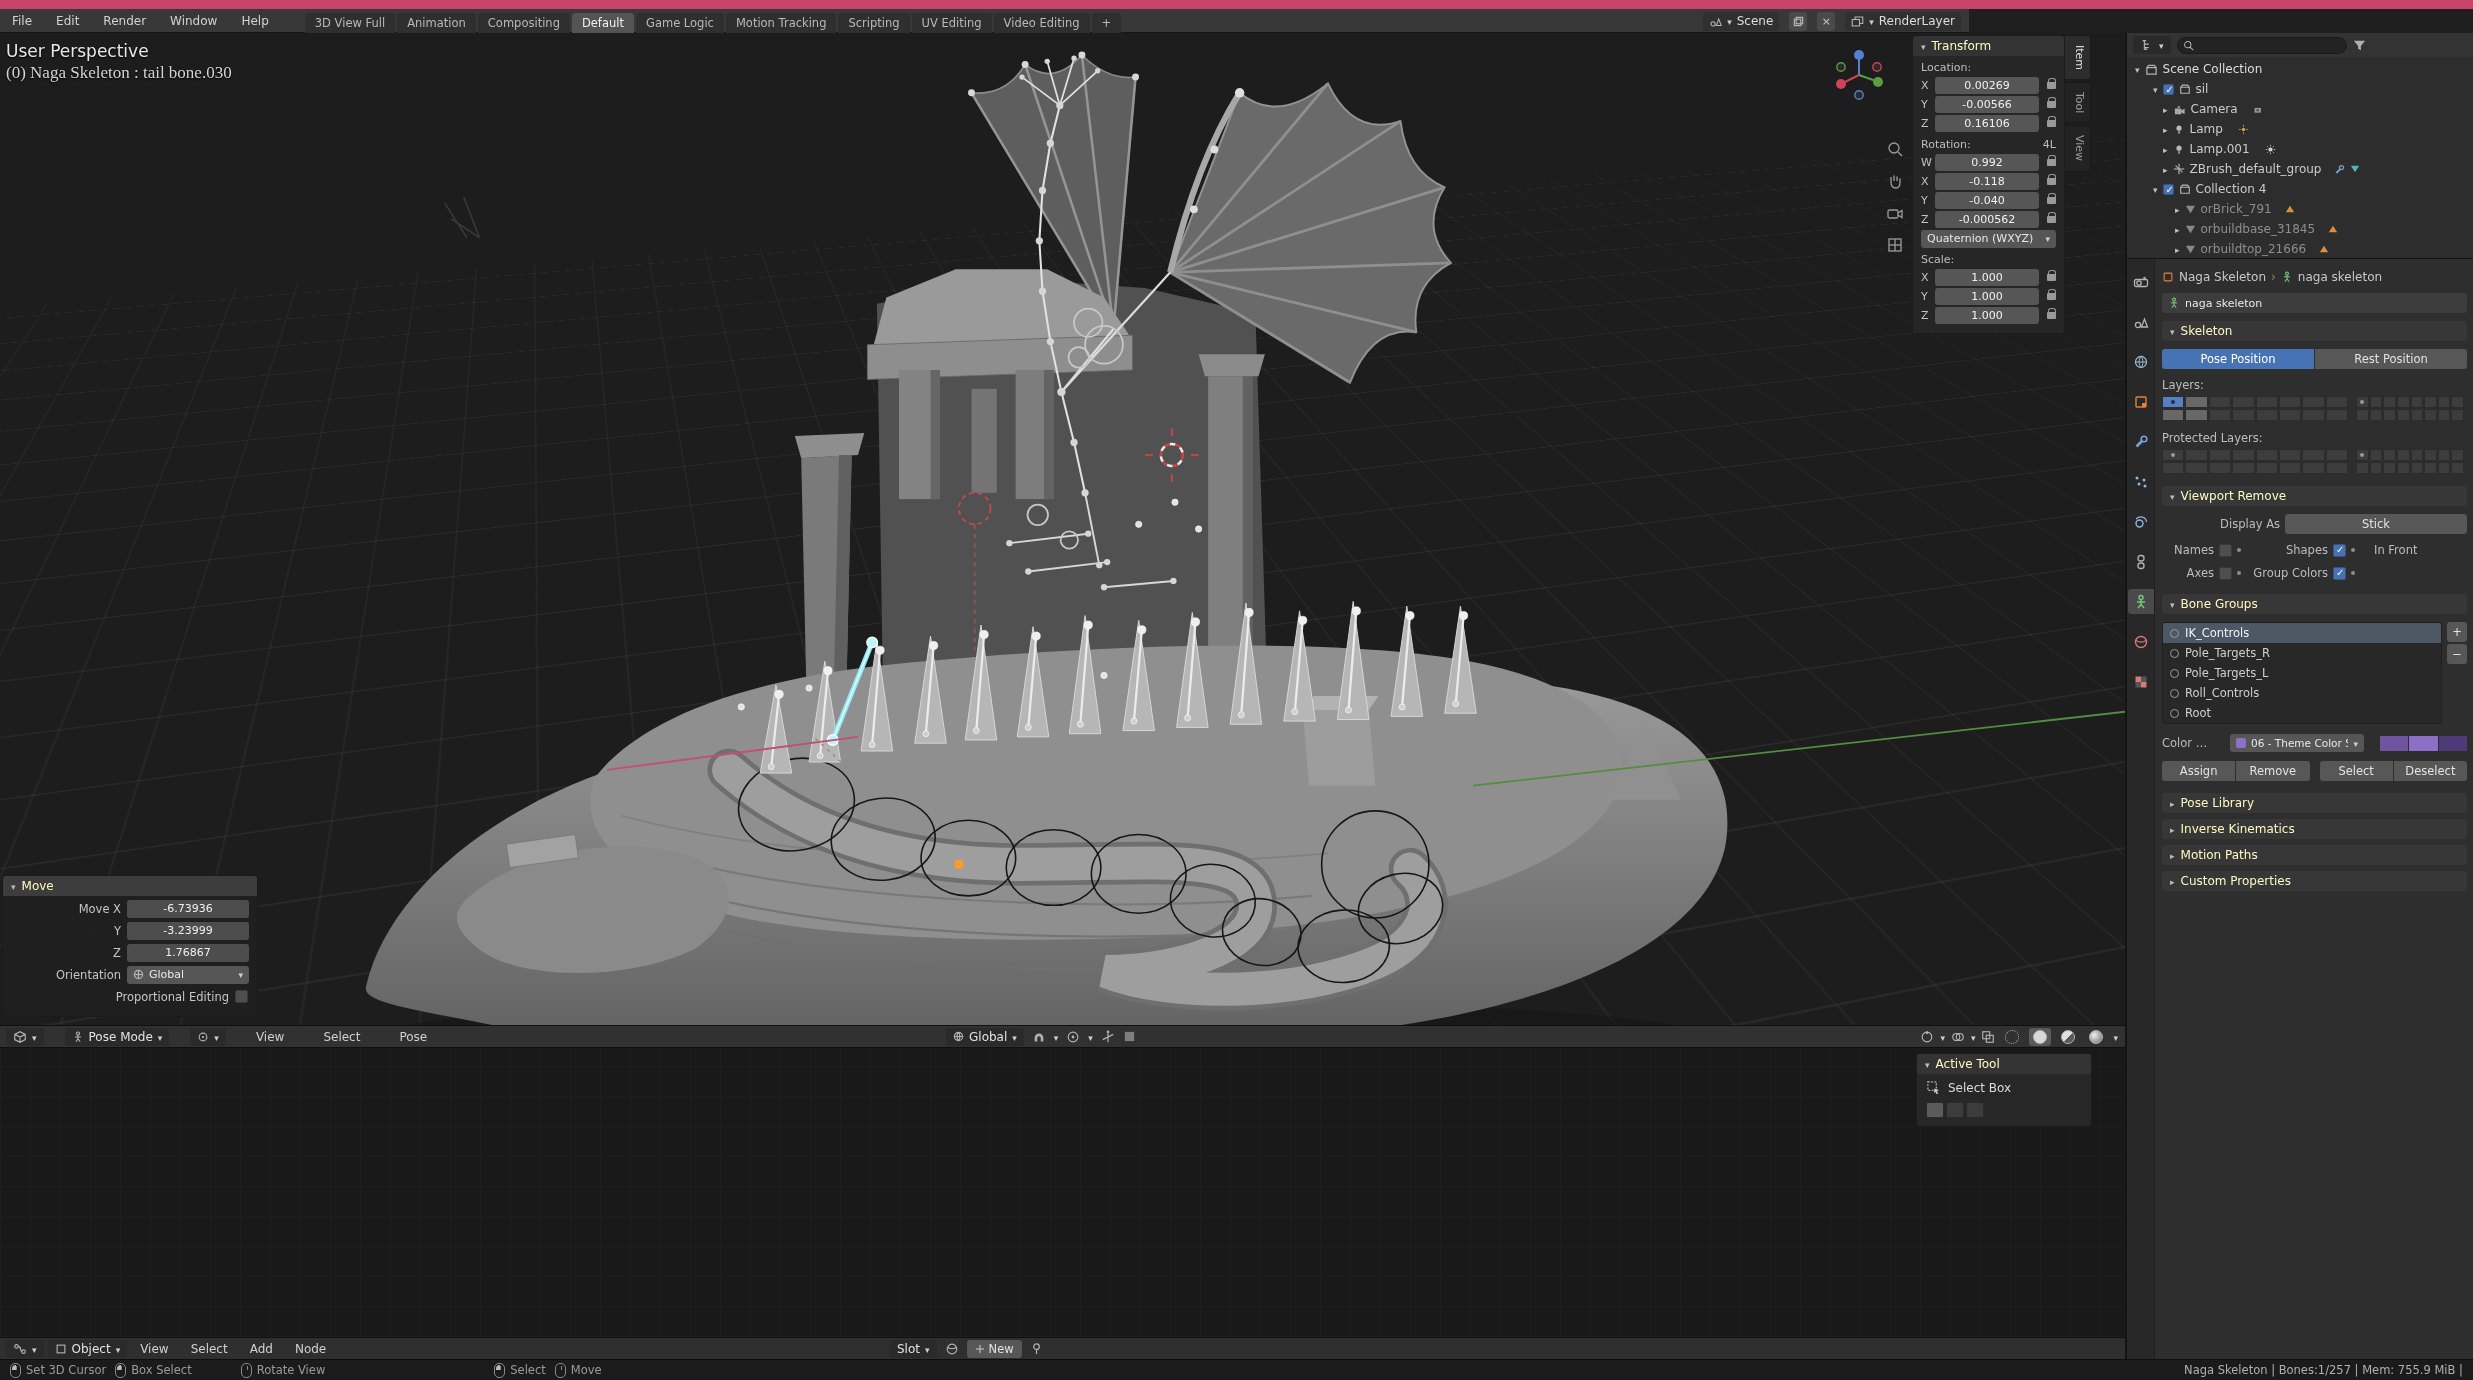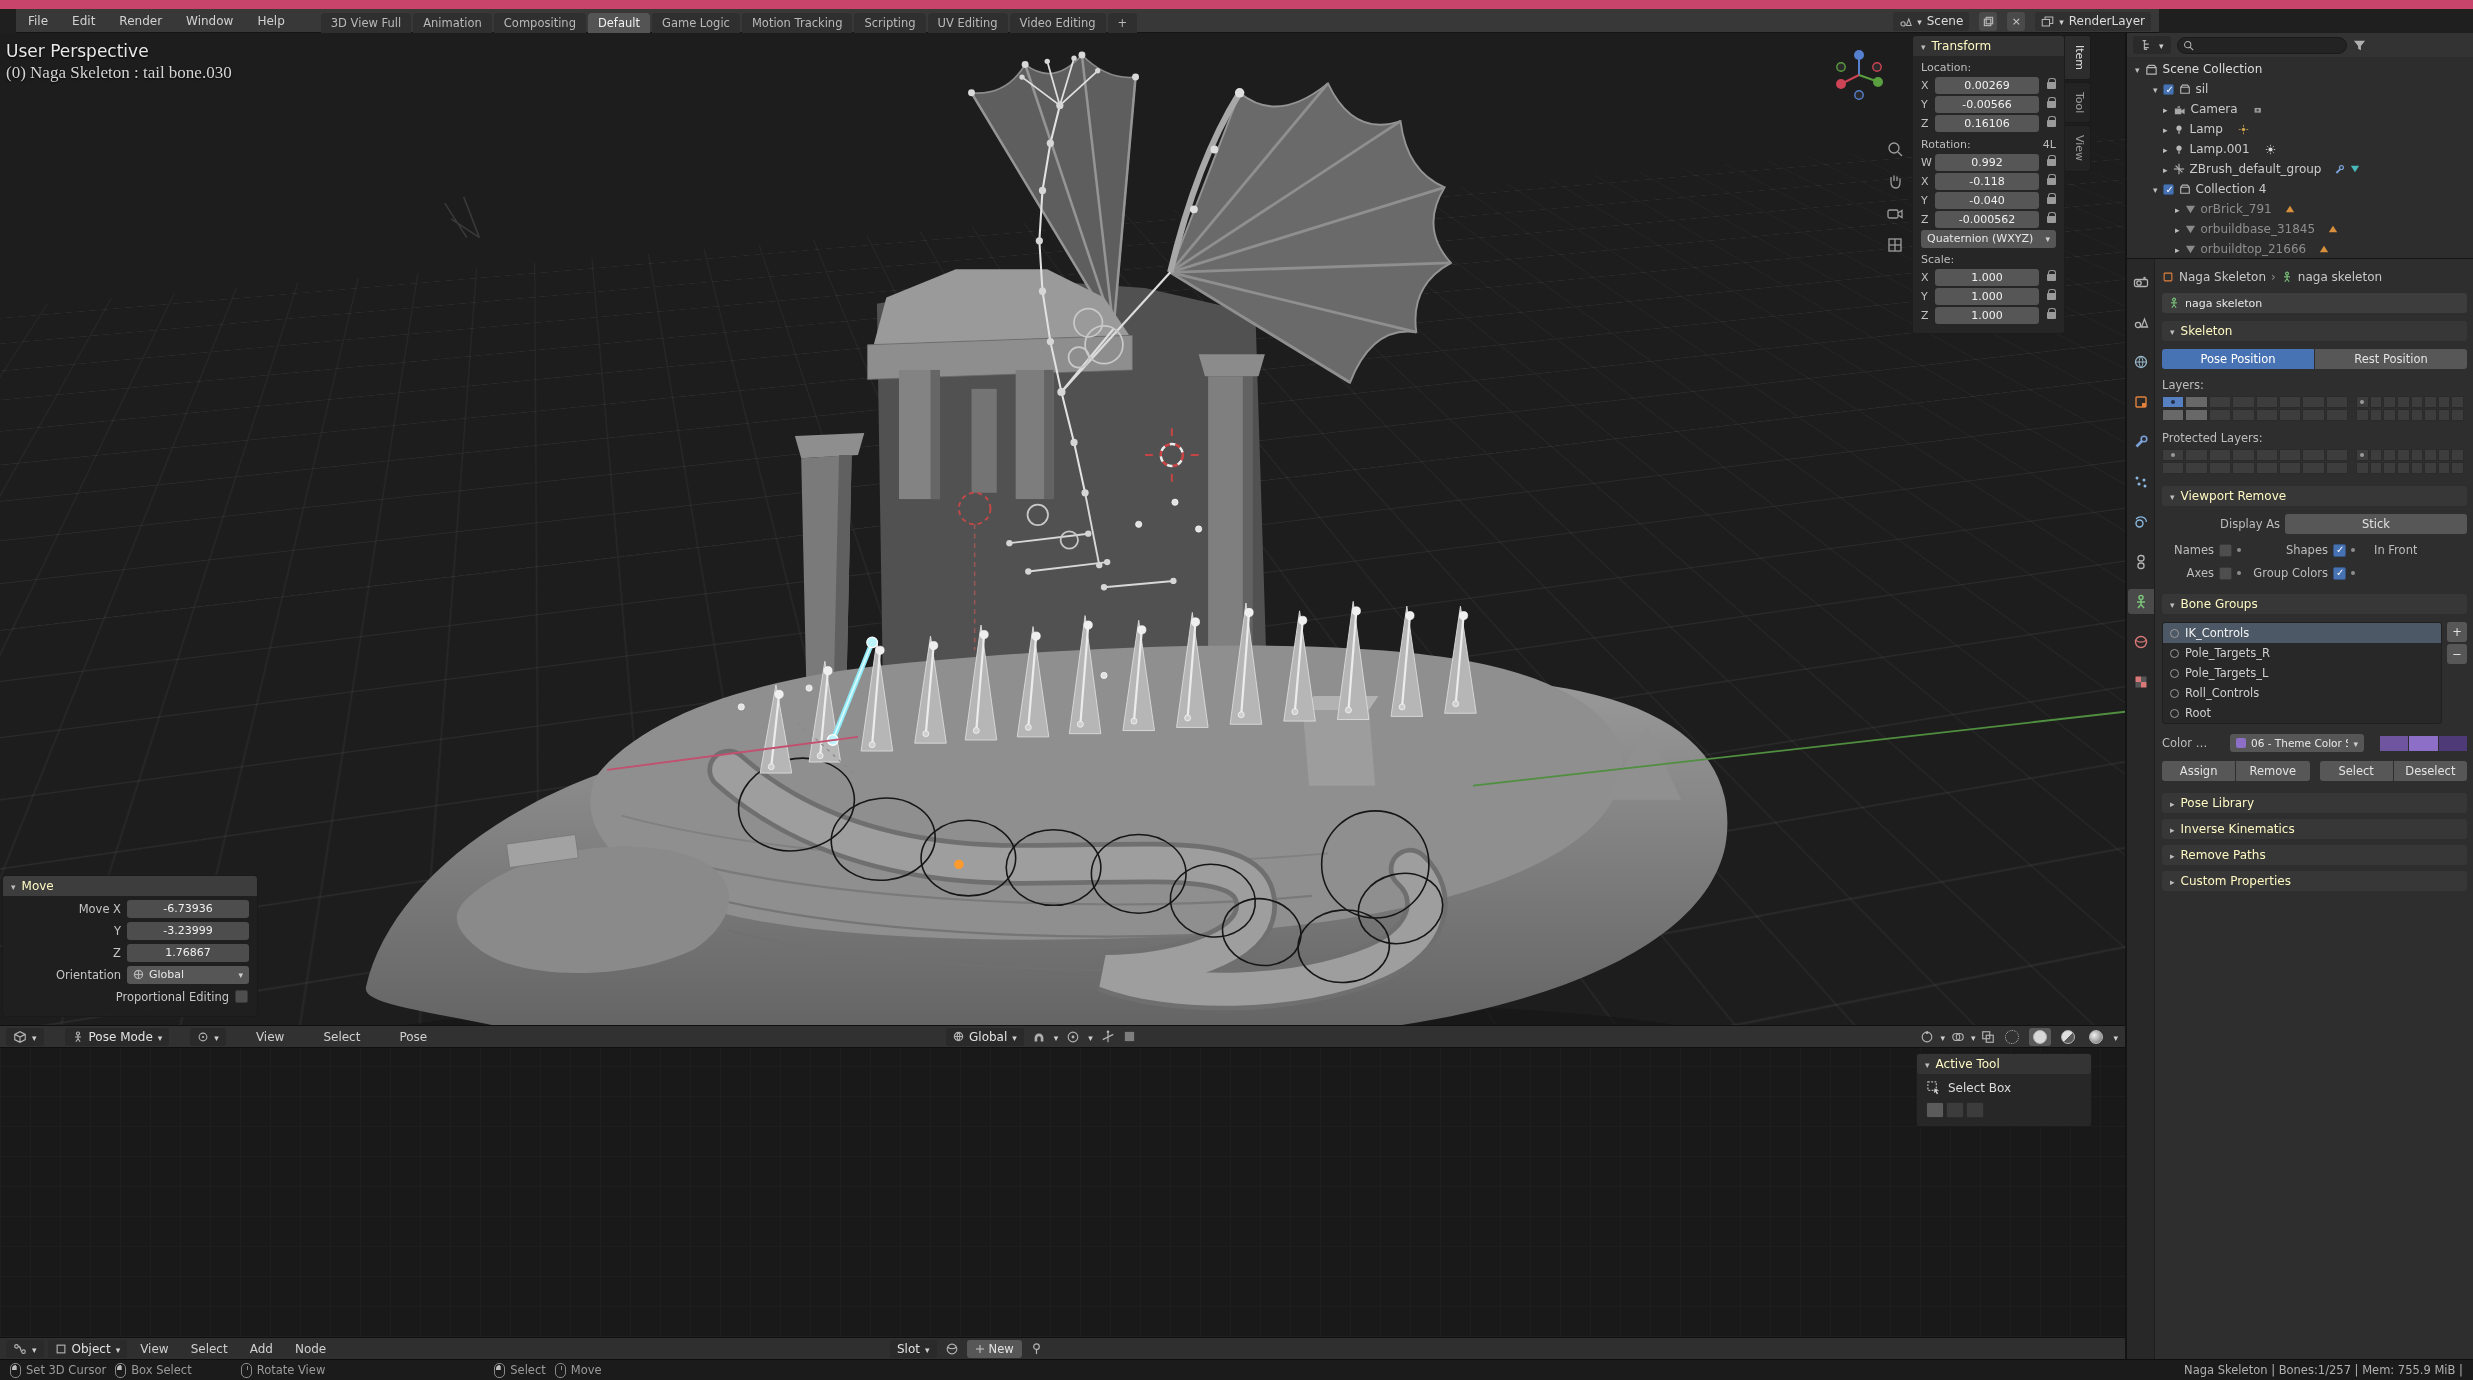--- a/index.html
+++ b/index.html
@@ -21,21 +21,21 @@
   .lock { width:9px; height:7px; background:#9a9a9a; border-radius:1px; position:relative; flex:none; margin-left:4px; }
   .lock::before { content:""; position:absolute; top:-4px; left:1px; width:6px; height:5px; border:1.5px solid #9a9a9a; border-bottom:none; border-radius:3px 3px 0 0; }
   .phead { height:20px; background:#373737; border-radius:3px; display:flex; align-items:center; gap:6px; padding:0 8px; color:#fef9c3; font-size:12px; }
   .micon { display:inline-flex; align-items:center; justify-content:center; flex:none; color:#b4b4b4; }
   .mico { width:11px; height:15px; border:1px solid #8a8a8a; border-radius:5px; position:relative; flex:none; }
   .mico::after { content:""; position:absolute; left:5px; top:2px; width:1px; height:4px; background:#8a8a8a; }
   .mico.l::before { content:""; position:absolute; left:1px; top:1px; width:4px; height:5px; background:#bdbdbd; border-radius:4px 0 0 0; }
 
   
   #titlebar { position:absolute; left:0; top:0; width:2473px; height:9px; }
-  #topbar { position:absolute; left:16px; top:9px; width:2143px; height:24px; background:#383838; border-bottom:1px solid #151515; display:flex; align-items:center; }
+  #topbar { position:absolute; left:0; top:9px; width:1969px; height:24px; background:#383838; border-bottom:1px solid #151515; display:flex; align-items:center; }
   .menu-item { padding:0 12px; height:24px; display:flex; align-items:center; color:#d2d2d2; }
   .ws-tabs { display:flex; align-items:flex-end; height:24px; margin-left:24px; gap:2px; }
   .ws-tab { background:#2f2f2f; color:#b9b9b9; height:20px; display:flex; align-items:center; padding:0 10px; border-radius:4px 4px 0 0; font-size:11.5px; }
   .ws-tab.active { background:#545454; color:#f0f0f0; }
   .topbar-right { position:absolute; right:8px; top:0; height:24px; display:flex; align-items:center; gap:10px; }
   .selector { display:flex; align-items:center; gap:5px; background:#303030; border-radius:3px; height:19px; padding:0 6px; color:#ddd; }
   .mini-btn { width:18px; height:19px; background:#4a4a4a; border-radius:3px; display:flex; align-items:center; justify-content:center; color:#ccc; font-size:11px; }
 
   
   #viewport { position:absolute; left:0; top:33px; width:2126px; height:1014px; background:#1d1d1d; overflow:hidden; border-right:1px solid #141414; }
@@ -1243,21 +1243,21 @@
       <div class="phead" style="margin-top:12px">
         <span class="cright"></span>
         <span>Pose Library</span>
       </div>
       <div class="phead" style="margin-top:6px">
         <span class="cright"></span>
         <span>Inverse Kinematics</span>
       </div>
       <div class="phead" style="margin-top:6px">
         <span class="cright"></span>
-        <span>Remove Paths</span>
+        <span>Motion Paths</span>
       </div>
       <div class="phead" style="margin-top:6px">
         <span class="cright"></span>
         <span>Custom Properties</span>
       </div>
     </div>
   </div>
 
   <div id="statusbar">
     <span class="sb-hint">

